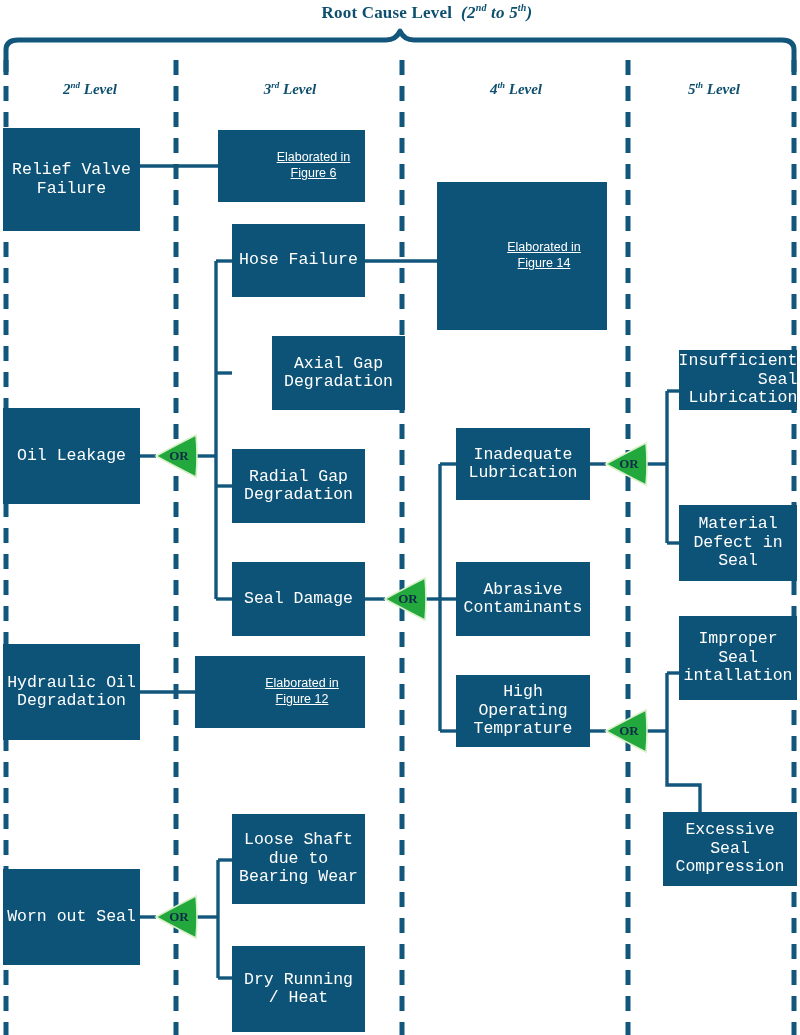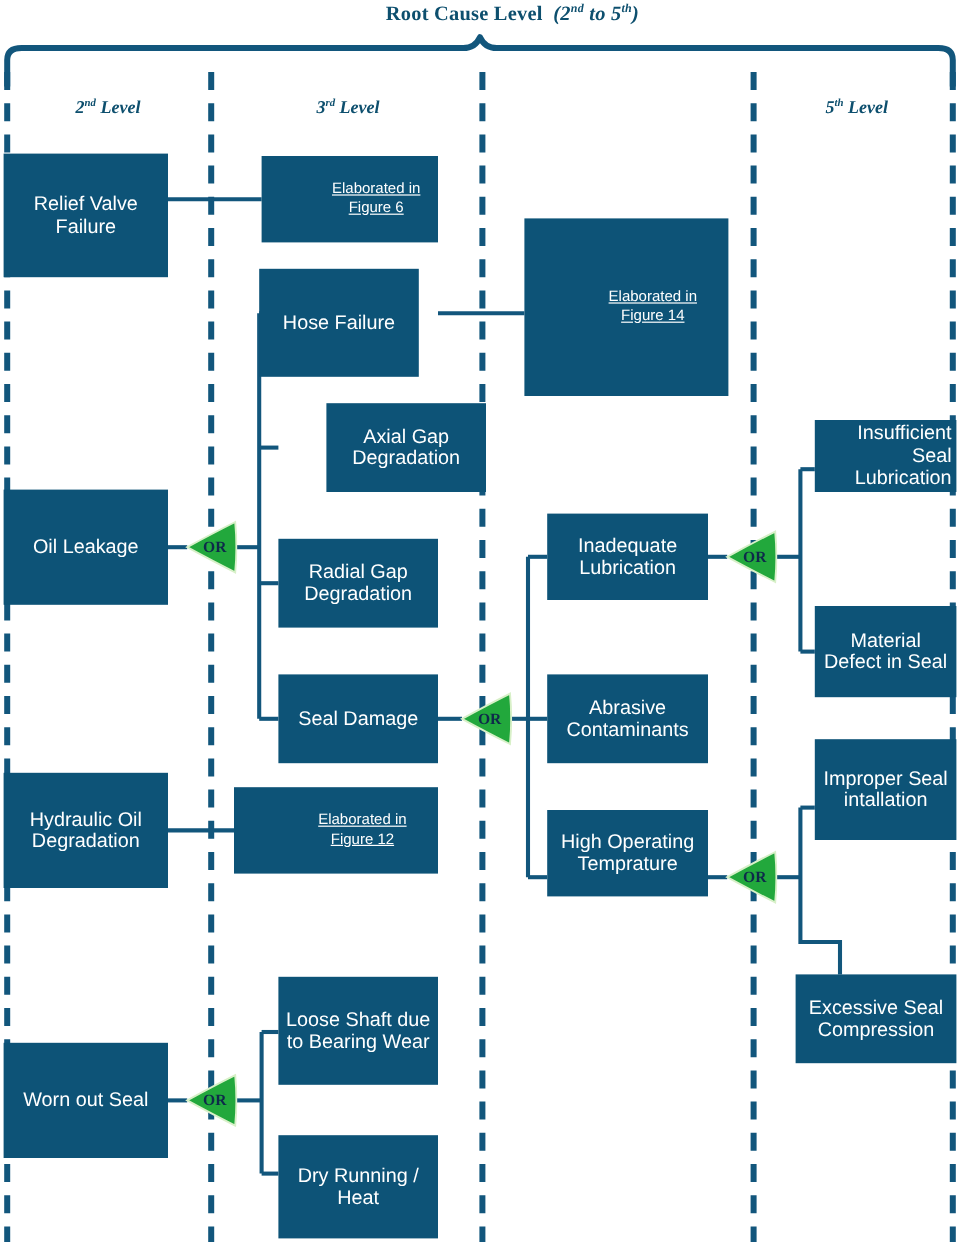--- a/index.html
+++ b/index.html
@@ -20,21 +20,21 @@
   .colhead sup{font-size:9px;}
 
   
   #wires{position:absolute;left:0;top:0;width:800px;height:1035px;
          pointer-events:none;}
 
   
   .node{position:absolute;background:#0d5377;color:#ffffff;
         display:flex;align-items:center;justify-content:center;
         text-align:center;line-height:1.12;
-        font-family:Liberation Sans, sans-serif;
+        font-family:Liberation Mono, monospace;
         font-size:16.5px;padding:2px 4px;box-sizing:border-box;}
   .node.ref{font-family:"Liberation Sans","DejaVu Sans",sans-serif;
             font-size:12.5px;line-height:1.25;}
   .node.ref u{text-decoration:underline;padding-left:44px;}
 
   
   .orgate{position:absolute;width:46px;height:48px;}
   .orgate .lbl{position:absolute;left:0;top:0;width:46px;height:48px;
         display:flex;align-items:center;justify-content:center;
         font-family:"Liberation Serif","DejaVu Serif",serif;
@@ -52,20 +52,24 @@
   </div>
 
   <div class="colhead" style="left:4px;width:172px;">
     <span>2</span><sup>nd</sup>
     <span>Level</span>
   </div>
   <div class="colhead" style="left:180px;width:220px;">
     <span>3</span><sup>rd</sup>
     <span>Level</span>
   </div>
+  <div class="colhead" style="left:406px;width:220px;">
+    <span>4</span><sup>th</sup>
+    <span>Level</span>
+  </div>
   <div class="colhead" style="left:632px;width:164px;">
     <span>5</span><sup>th</sup>
     <span>Level</span>
   </div>
 
   <svg id="wires" viewBox="0 0 800 1035">
     <g fill="none" stroke="#12567c" stroke-width="4.5" stroke-linecap="butt">
 
       <path d="M6 72 L6 50 Q6 40 18 40 L386 40 Q396 40 400 31
                Q404 40 414 40 L782 40 Q794 40 794 50 L794 72" stroke-width="5" stroke-linejoin="round"></path>
@@ -127,21 +131,21 @@
 
   <div class="node" style="left:3px;top:644px;width:137px;height:96px;">Hydraulic Oil Degradation</div>
 
   <div class="node" style="left:3px;top:869px;width:137px;height:96px;">Worn out Seal</div>
 
   <div class="node ref" style="left:218px;top:130px;width:147px;height:72px;flex-direction:column;">
     <u>Elaborated in</u>
     <u>Figure 6</u>
   </div>
 
-  <div class="node" style="left:216px;top:224px;width:133px;height:90px;">Hose Failure</div>
+  <div class="node" style="left:232px;top:224px;width:133px;height:73px;">Hose Failure</div>
 
   <div class="node" style="left:232px;top:336px;width:133px;height:74px;margin-left:40px;">Axial Gap Degradation</div>
 
   <div class="node" style="left:232px;top:449px;width:133px;height:74px;">Radial Gap Degradation</div>
 
   <div class="node" style="left:232px;top:562px;width:133px;height:74px;">Seal Damage</div>
 
   <div class="node ref" style="left:195px;top:656px;width:170px;height:72px;flex-direction:column;">
     <u>Elaborated in</u>
     <u>Figure 12</u>

